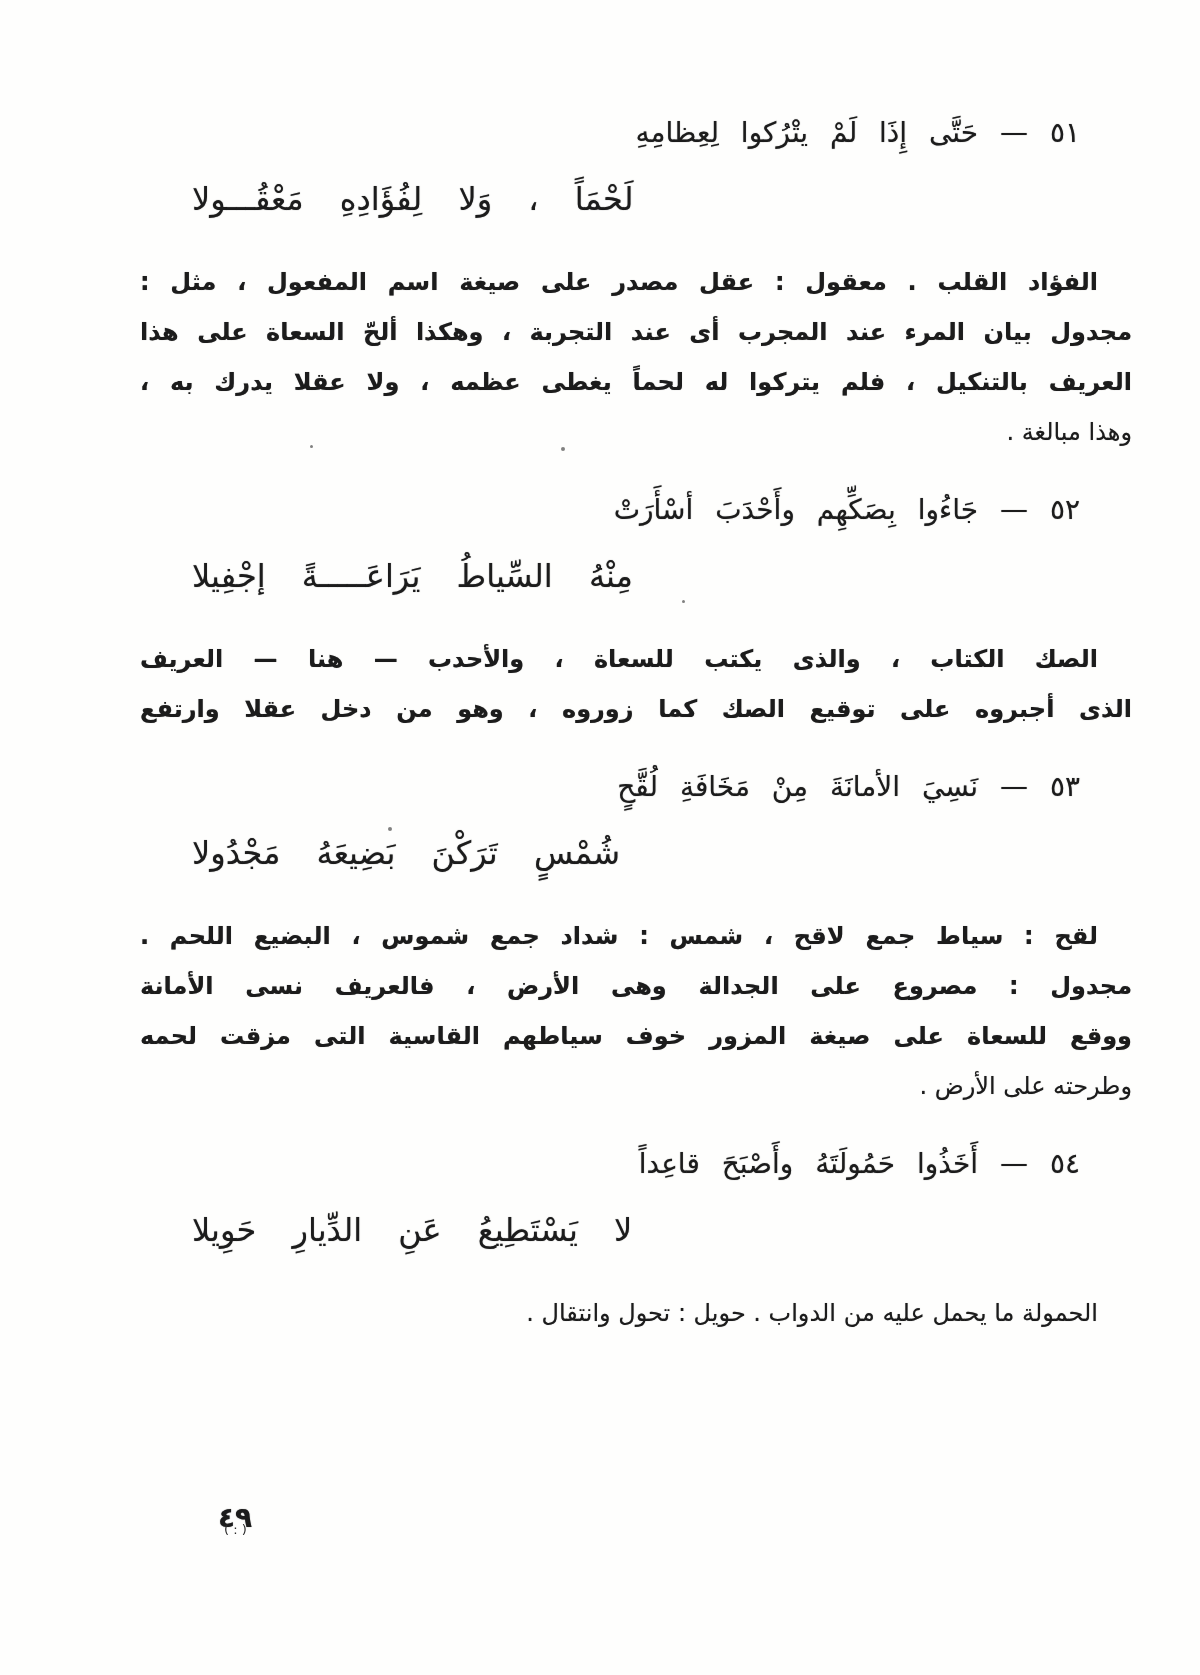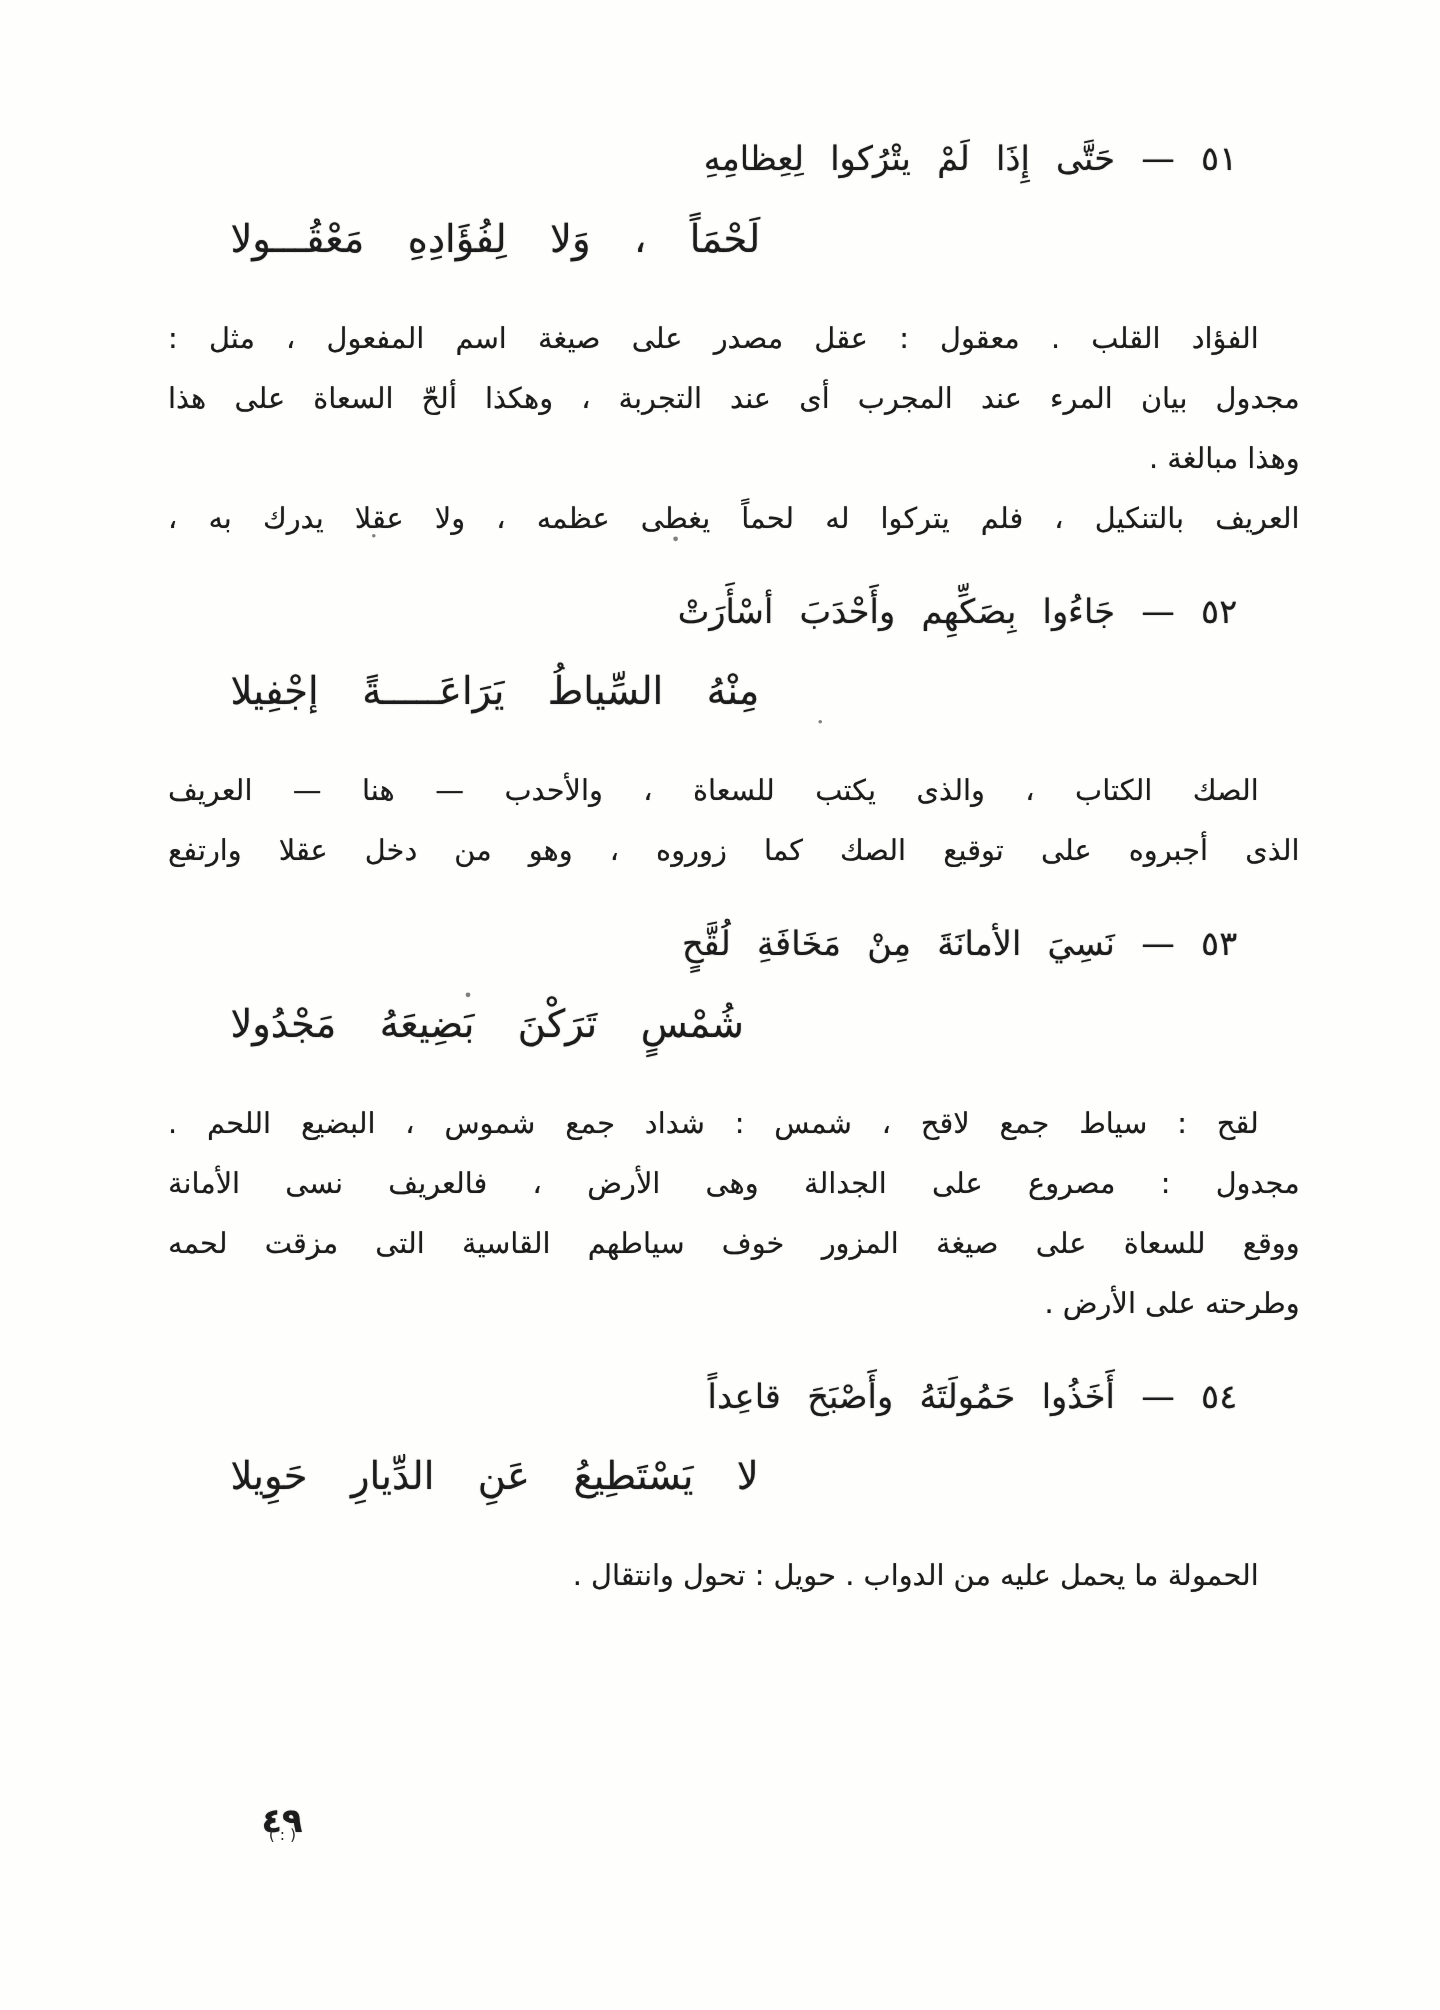--- a/index.html
+++ b/index.html
@@ -10,21 +10,21 @@
   .page {
     position: relative;
     width: 1200px;
     height: 1675px;
     margin: 0 auto;
     background: #fefefd;
     color: #1c1c1c;
     direction: rtl;
     font-family: "DejaVu Sans", sans-serif;
     box-sizing: border-box;
-    padding: 118px 117px 0 140px;
+    padding: 118px 68px 0 140px;
     overflow: hidden;
   }
   .entry { margin-bottom: 38px; }
   .verse-l1 {
     font-size: 28px;
     line-height: 1.05;
     text-align: right;
     padding-left: 0;
     padding-right: 52px;
     word-spacing: 13px;
@@ -44,20 +44,21 @@
   }
   .commentary { margin: 0; }
   .c-line {
     font-size: 24px;
     line-height: 50px;
     text-shadow: 0 0 0.7px rgba(25,25,25,0.5);
   }
   .just {
     text-align: justify;
     text-align-last: justify;
+    font-weight: bold;
   }
   .indent { text-indent: 34px; }
   .short { text-align: right; }
   .pageno {
     position: absolute;
     left: 218px;
     top: 1480px;
     font-size: 28px;
     font-weight: bold;
     direction: rtl;
@@ -87,22 +88,22 @@
 <body>
 
 <div class="page">
 
   <section class="entry">
     <div class="verse-l1">٥١ — حَتَّى إِذَا لَمْ يتْرُكوا لِعِظامِهِ</div>
     <div class="verse-l2">لَحْمَاً ، وَلا لِفُؤَادِهِ مَعْقُـــولا</div>
     <div class="commentary">
       <div class="c-line just indent">الفؤاد القلب . معقول : عقل مصدر على صيغة اسم المفعول ، مثل :</div>
       <div class="c-line just">مجدول بيان المرء عند المجرب أى عند التجربة ، وهكذا ألحّ السعاة على هذا</div>
+      <div class="c-line just">العريف بالتنكيل ، فلم يتركوا له لحماً يغطى عظمه ، ولا عقلا يدرك به ،</div>
       <div class="c-line short">وهذا مبالغة .</div>
-      <div class="c-line just">العريف بالتنكيل ، فلم يتركوا له لحماً يغطى عظمه ، ولا عقلا يدرك به ،</div>
     </div>
   </section>
 
   <section class="entry">
     <div class="verse-l1">٥٢ — جَاءُوا بِصَكِّهِم وأَحْدَبَ أسْأَرَتْ</div>
     <div class="verse-l2">مِنْهُ السِّياطُ يَرَاعَـــــةً إجْفِيلا</div>
     <div class="commentary">
       <div class="c-line just indent">الصك الكتاب ، والذى يكتب للسعاة ، والأحدب — هنا — العريف</div>
       <div class="c-line just">الذى أجبروه على توقيع الصك كما زوروه ، وهو من دخل عقلا وارتفع</div>
     </div>

